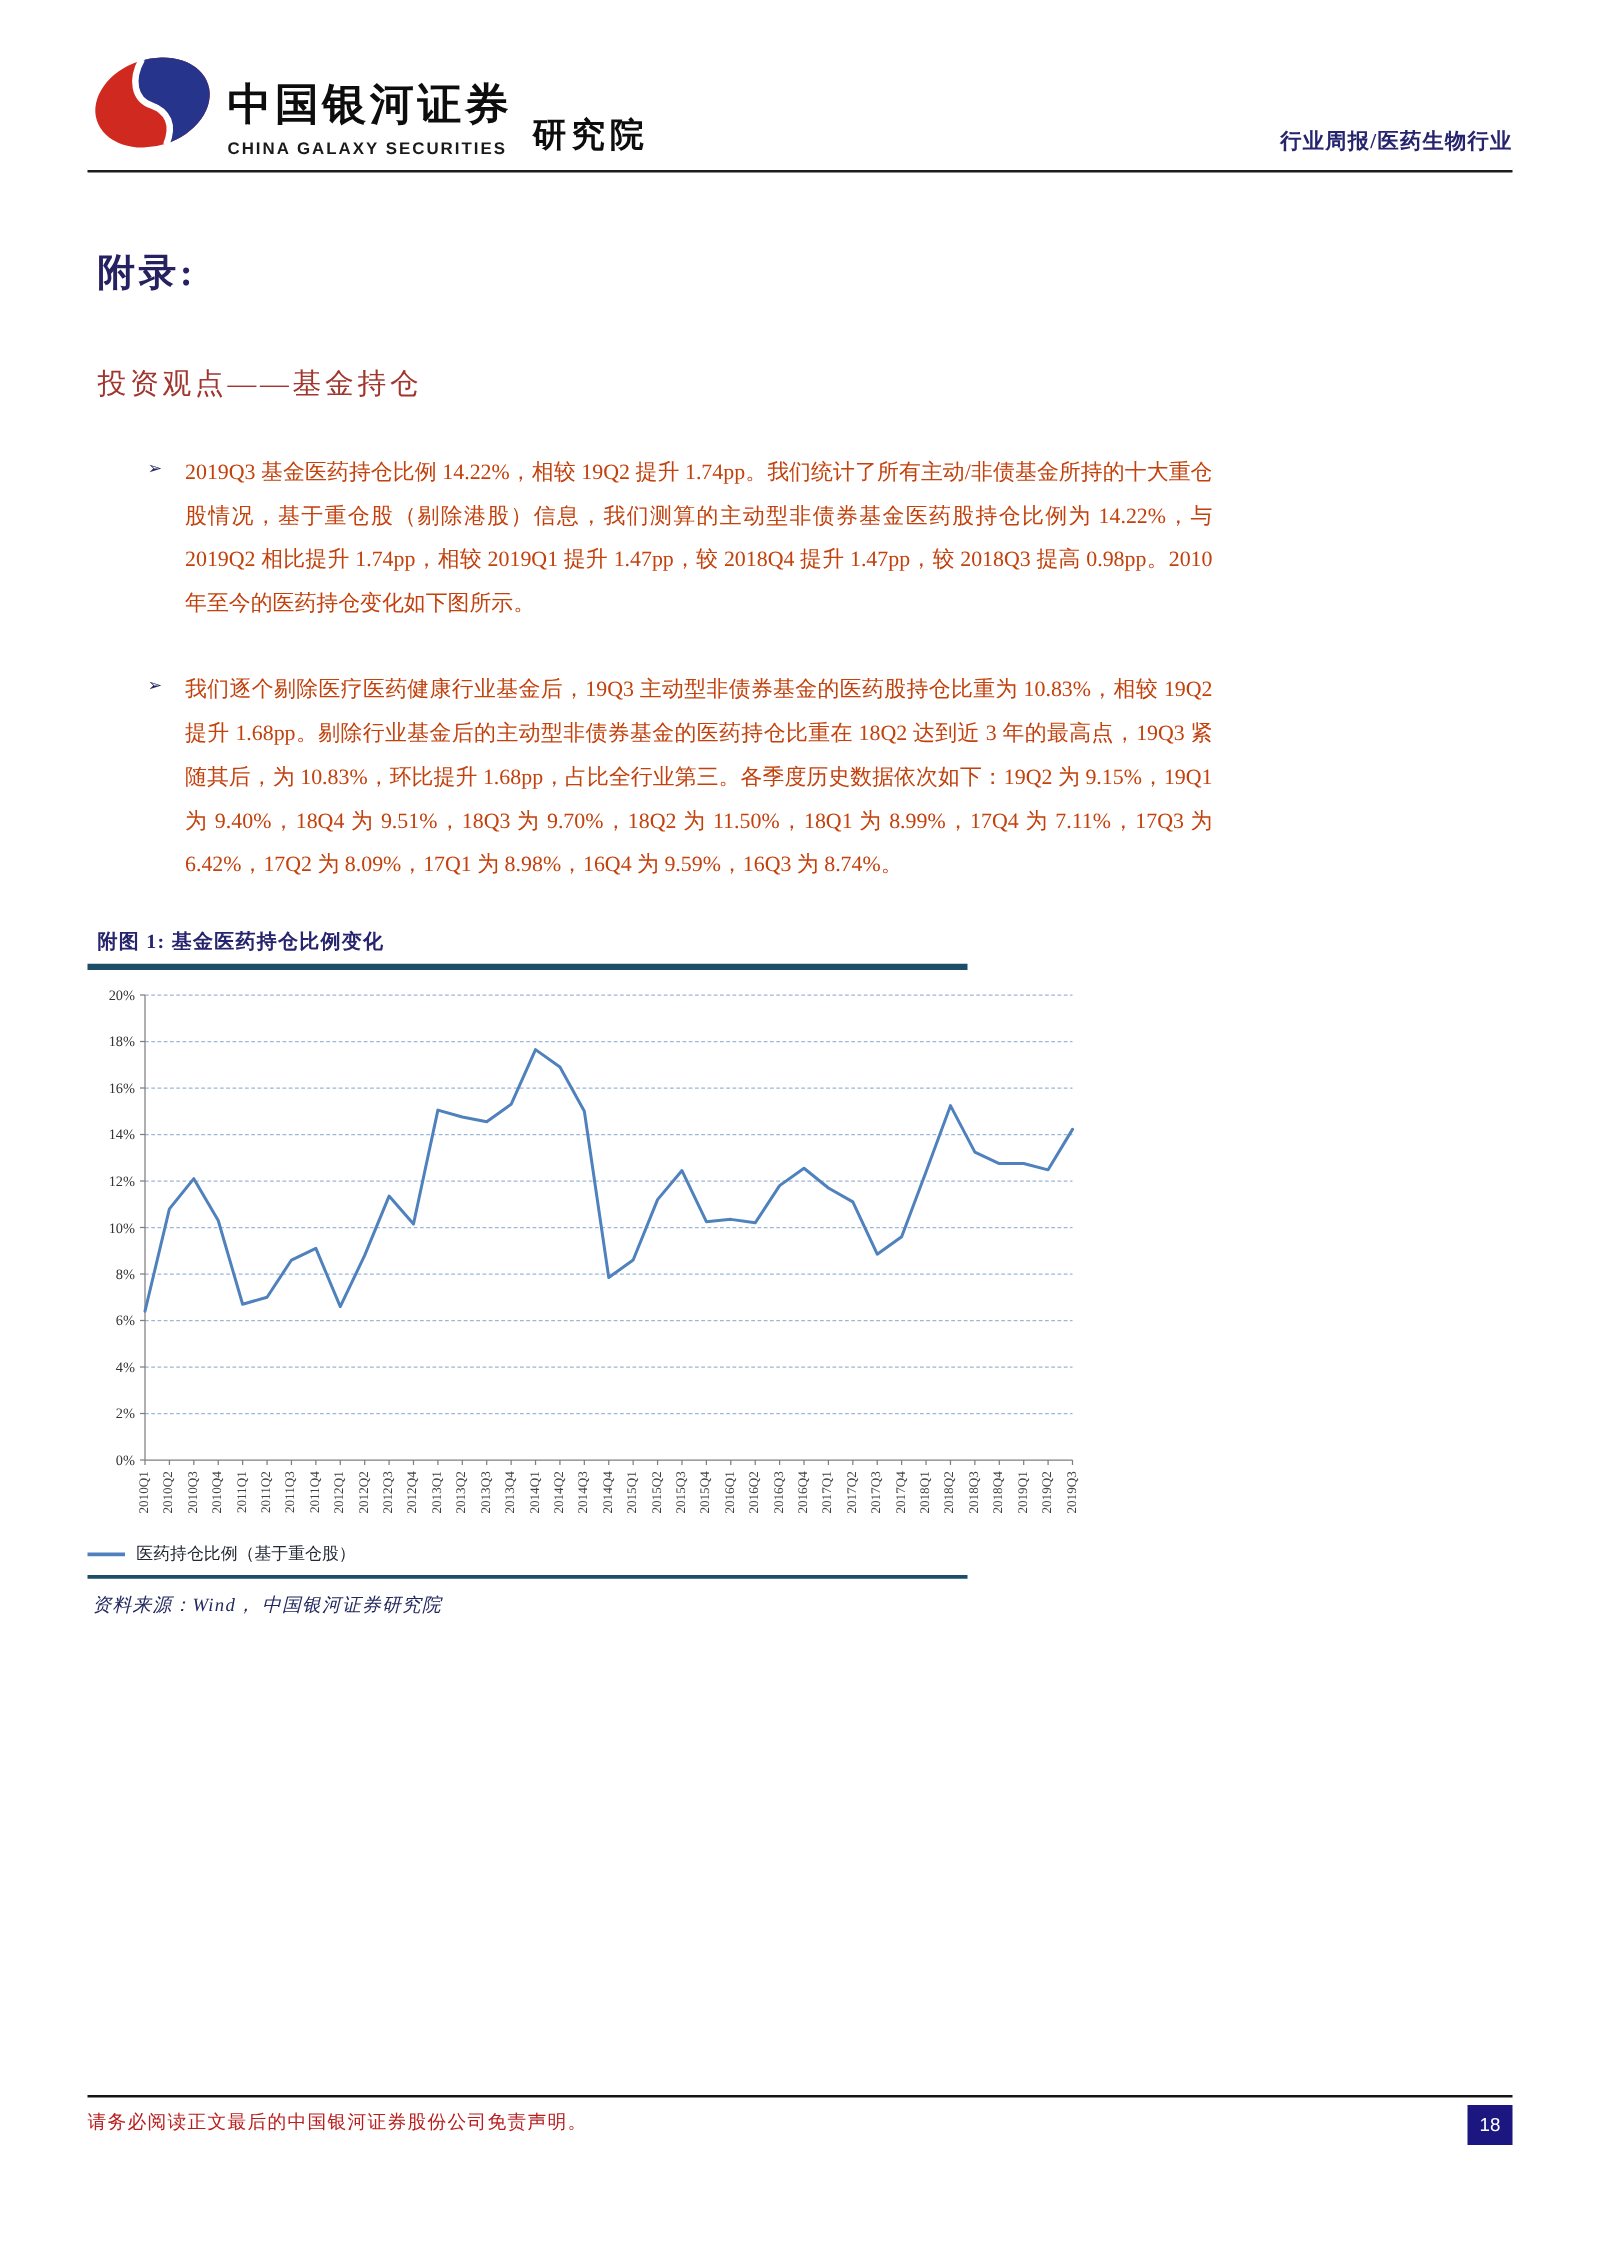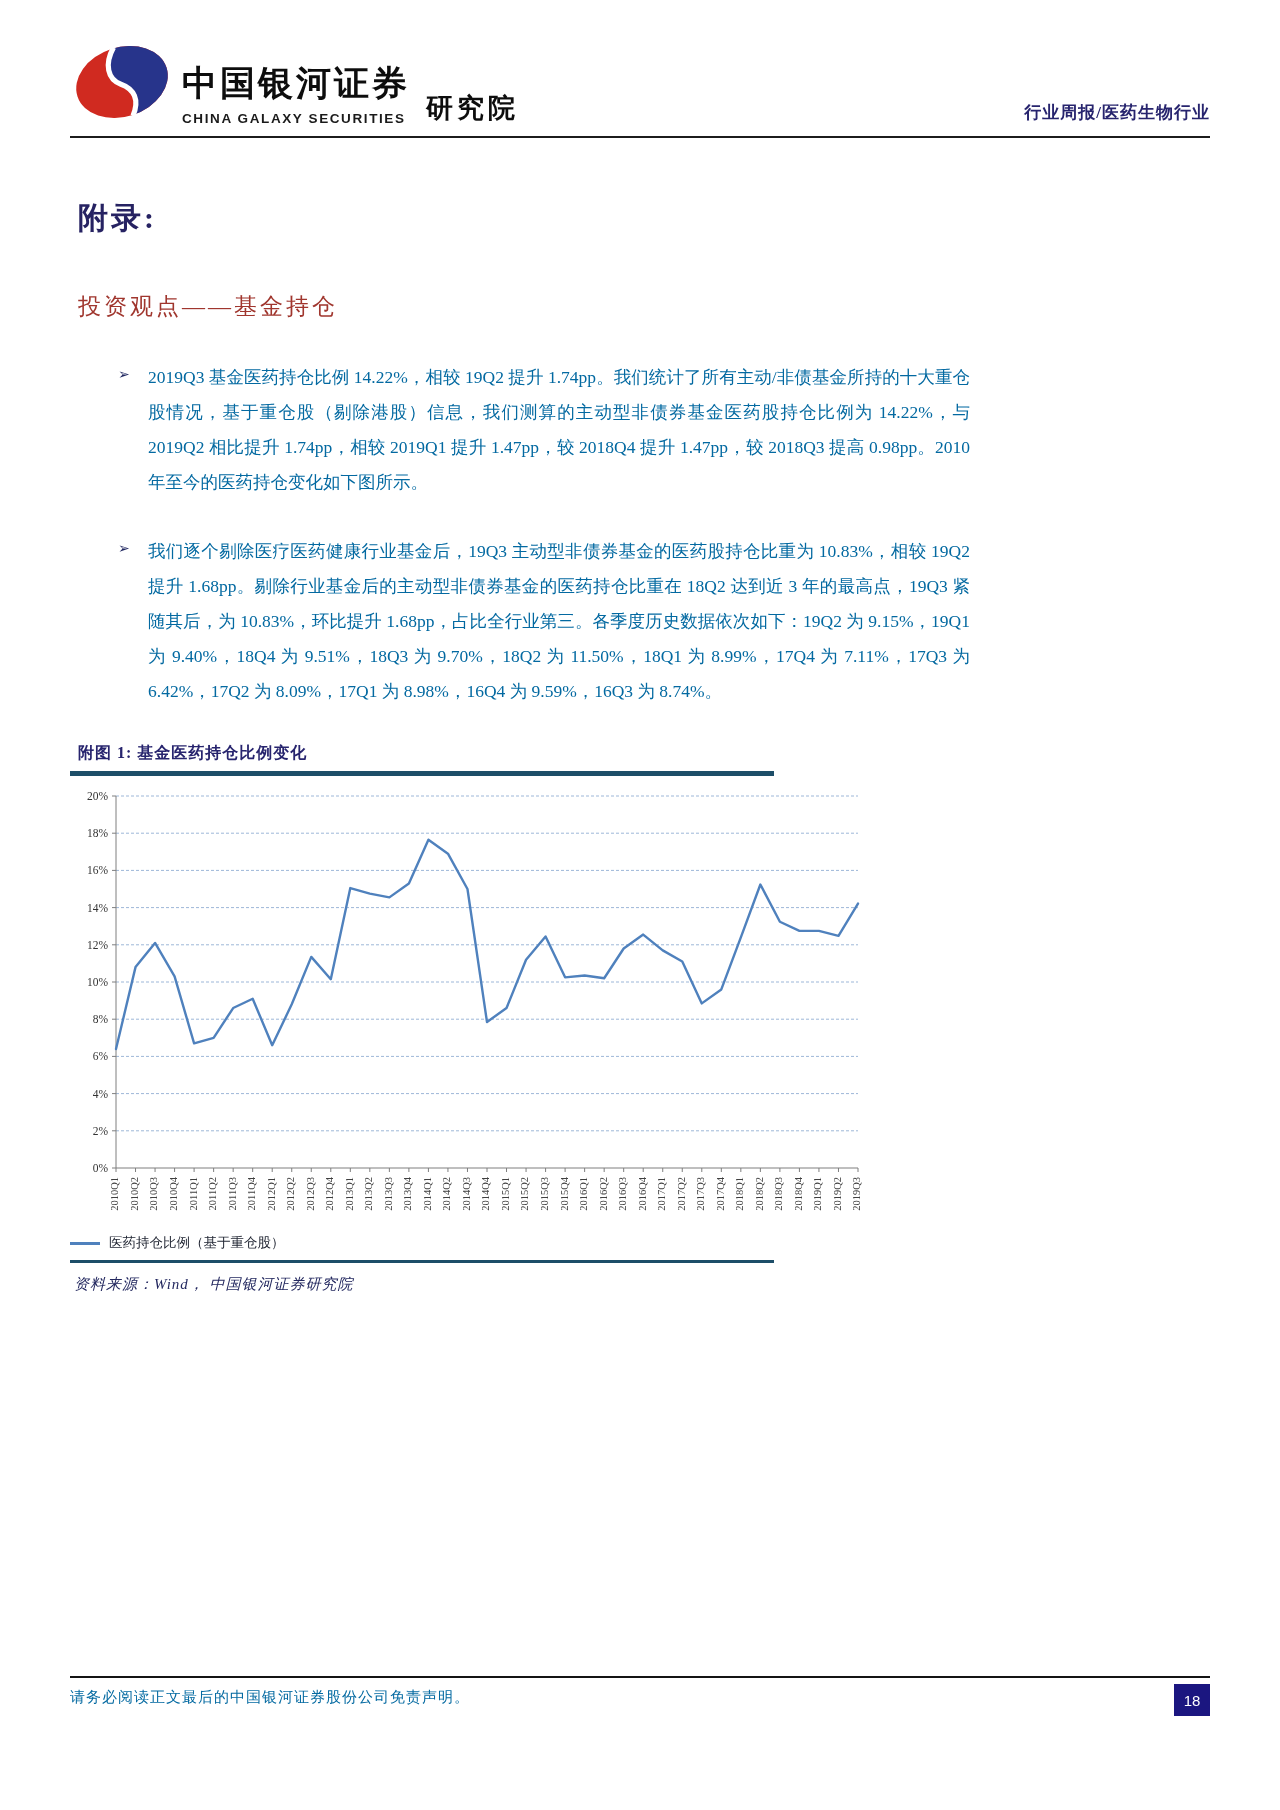--- a/index.html
+++ b/index.html
@@ -19,37 +19,37 @@
   .header-right { font-size:17px; font-weight:bold; color:#27246e; letter-spacing:1px; padding-bottom:2px; }
 
   
   h1 { margin:60px 0 0 8px; font-size:30px; color:#262262; letter-spacing:3px; }
   h2 { margin:52px 0 0 8px; font-size:23px; color:#a0362e; font-weight:normal; letter-spacing:3px; }
 
   
   .bullets { margin-top:38px; }
   .bullet { display:flex; margin:0 0 34px 48px; width:852px; }
   .marker { width:30px; flex:0 0 30px; font-size:14px; color:#232a63; padding-top:6px; }
-  .btext { flex:1; font-size:17.5px; line-height:2.0; text-align:justify; color:#0369a1; }
+  .btext { flex:1; font-size:17.5px; line-height:2.0; text-align:justify; color:#c2410c; }
 
   
   .figure { margin-top:16px; }
   .fig-title { font-size:16px; font-weight:bold; color:#27246e; margin:0 0 7px 8px; letter-spacing:1px; }
   .fig-bar { width:704px; height:5px; background:#1d4e68; }
   #chart-svg { display:block; margin-top:4px; overflow:visible; }
   .tick { font-size:10.5px; fill:#404040; font-family:"Liberation Serif","DejaVu Serif",serif; }
   .ytick { font-size:11.5px; fill:#333333; }
   .legend { width:704px; text-align:left; font-size:13.5px; color:#222734; margin-top:2px; }
   .legend-line { display:inline-block; width:30px; height:0; border-top:3px solid #4f81bd; vertical-align:middle; margin-right:9px; }
   .fig-rule { width:704px; height:3px; background:#1d4e68; margin-top:8px; }
   .source { font-size:15px; font-style:italic; color:#23285f; margin:12px 0 0 4px; letter-spacing:1px; }
 
   
   footer { position:absolute; left:70px; right:70px; top:1676px; border-top:2px solid #141414; }
-  .footer-text { font-size:15px; color:#0369a1; margin-top:10px; letter-spacing:1px; }
+  .footer-text { font-size:15px; color:#b91c1c; margin-top:10px; letter-spacing:1px; }
   .page-badge { position:absolute; right:0; top:6px; width:36px; height:32px; background:#1b1680; color:#ffffff; display:flex; align-items:center; justify-content:center; font-size:15px; font-family:"Liberation Sans","DejaVu Sans",sans-serif; }
 </style>
 </head>
 <body>
 
 <div class="page">
   <div class="content">
 
     <header>
       <div class="header-left">

